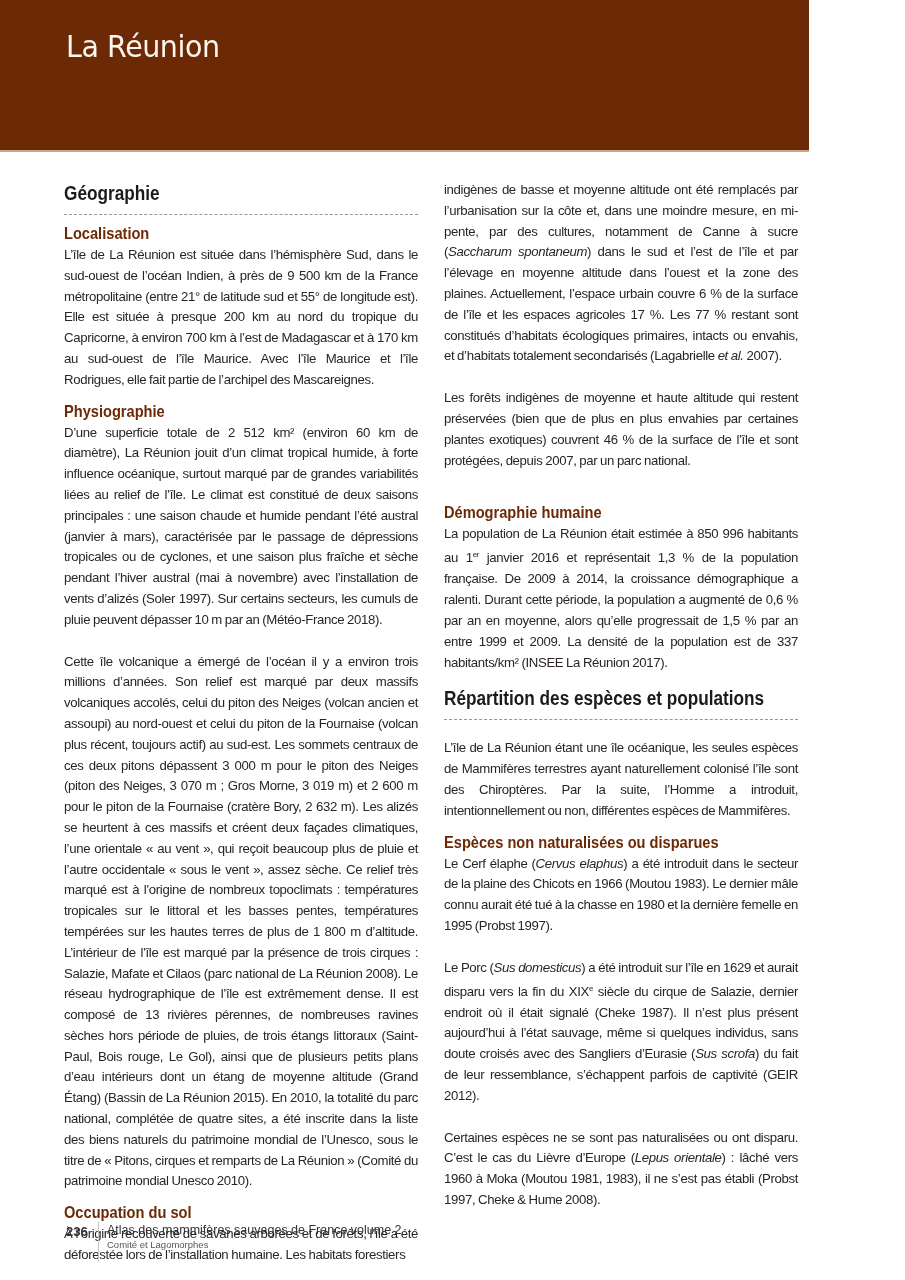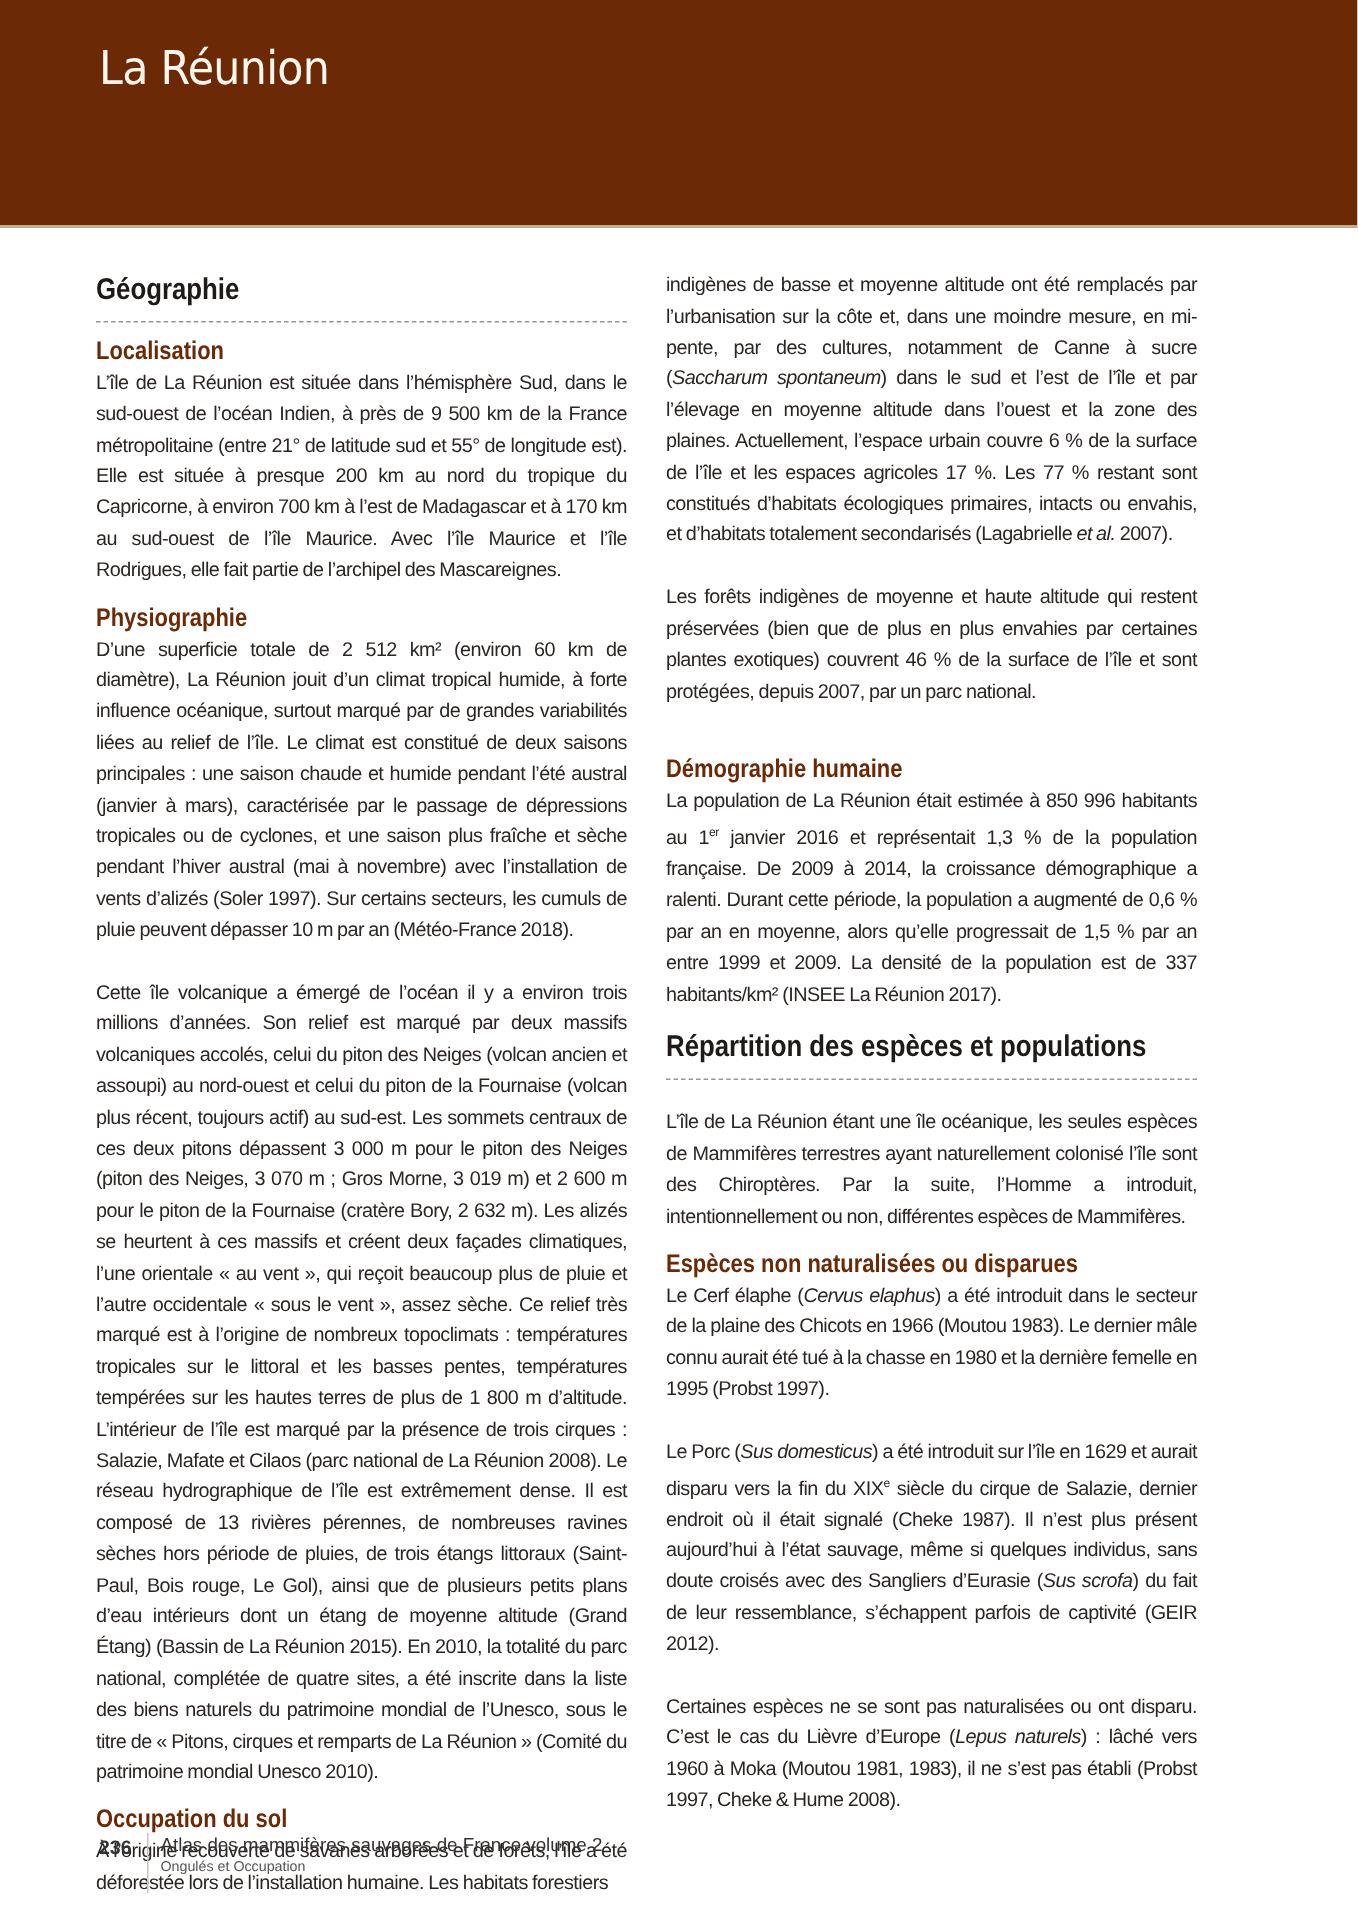--- a/index.html
+++ b/index.html
@@ -2,21 +2,21 @@
 <html><head>
 <meta charset="utf-8">
 <style>
   html, body { margin: 0; padding: 0; }
   body {
     width: 905px; height: 1280px; position: relative; overflow: hidden;
     background: #ffffff; color: #2a2522;
     font-family: "Liberation Sans", sans-serif;
   }
   .banner {
-    position: absolute; left: 0; top: 0; width: 905px; height: 150px;
+    position: absolute; left: 0; top: 0; width: 809px; height: 150px;
     background: #6b2905; border-bottom: 2px solid #c9a98e;
   }
   .banner h1 {
     position: absolute; left: 66px; top: 28px; margin: 0;
     font-family: "DejaVu Sans", sans-serif; font-weight: normal;
     font-size: 31px; color: #fdf6ee; letter-spacing: -0.5px;
     transform: scaleX(0.92); transform-origin: left center;
   }
   .col {
     position: absolute; top: 178px; width: 354px;
@@ -97,21 +97,21 @@
   <hr class="sec-rule">
   <div class="gap-s"></div>
   <p class="body">L’île de La Réunion étant une île océanique, les seules espèces de Mammifères terrestres ayant naturellement colonisé l’île sont des Chiroptères. Par la suite, l’Homme a introduit, intentionnellement ou non, différentes espèces de Mammifères.</p>
   <div class="gap-s"></div>
 
   <h3 class="sub-title">Espèces non naturalisées ou disparues</h3>
   <p class="body"><span>Le Cerf élaphe (</span><i>Cervus elaphus</i><span>) a été introduit dans le secteur de la plaine des Chicots en 1966 (Moutou 1983). Le dernier mâle connu aurait été tué à la chasse en 1980 et la dernière femelle en 1995 (Probst 1997).</span></p>
   <div class="gap"></div>
   <p class="body"><span>Le Porc (</span><i>Sus domesticus</i><span>) a été introduit sur l’île en 1629 et aurait disparu vers la fin du XIX</span><sup style="font-size:8px">e</sup><span> siècle du cirque de Salazie, dernier endroit où il était signalé (Cheke 1987). Il n’est plus présent aujourd’hui à l’état sauvage, même si quelques individus, sans doute croisés avec des Sangliers d’Eurasie (</span><i>Sus scrofa</i><span>) du fait de leur ressemblance, s’échappent parfois de captivité (GEIR 2012).</span></p>
   <div class="gap"></div>
-  <p class="body"><span>Certaines espèces ne se sont pas naturalisées ou ont disparu. C’est le cas du Lièvre d’Europe (</span><i>Lepus naturels</i><span>) : lâché vers 1960 à Moka (Moutou 1981, 1983), il ne s’est pas établi (Probst 1997, Cheke &amp; Hume 2008).</span></p>
+  <p class="body"><span>Certaines espèces ne se sont pas naturalisées ou ont disparu. C’est le cas du Lièvre d’Europe (</span><i>Lepus orientale</i><span>) : lâché vers 1960 à Moka (Moutou 1981, 1983), il ne s’est pas établi (Probst 1997, Cheke &amp; Hume 2008).</span></p>
 </div>
 
 <div class="footer">
   <span class="pg">236</span>
   <span class="vbar"></span>
   <span class="ttl">Atlas des mammifères sauvages de France volume 2</span>
-  <span class="subttl">Ongulés et Occupation</span>
+  <span class="subttl">Comité et Lagomorphes</span>
 </div>
 
 </body></html>

